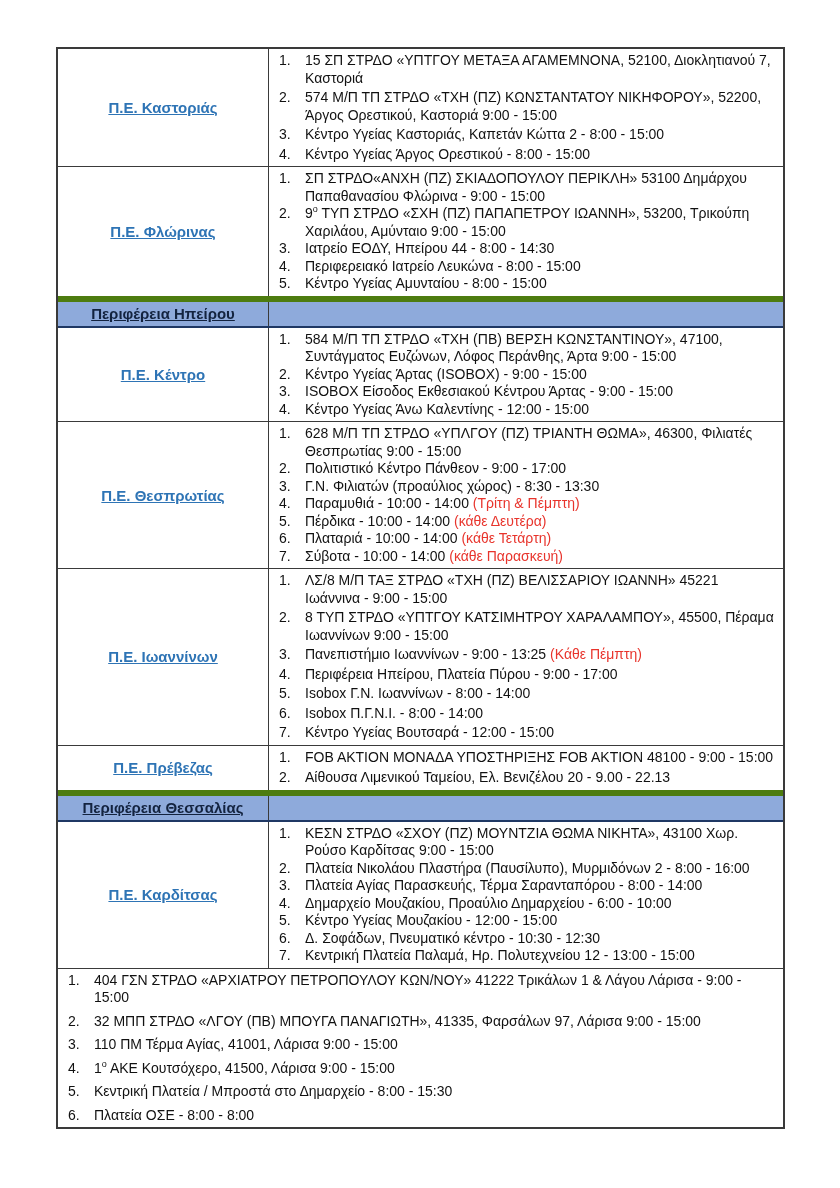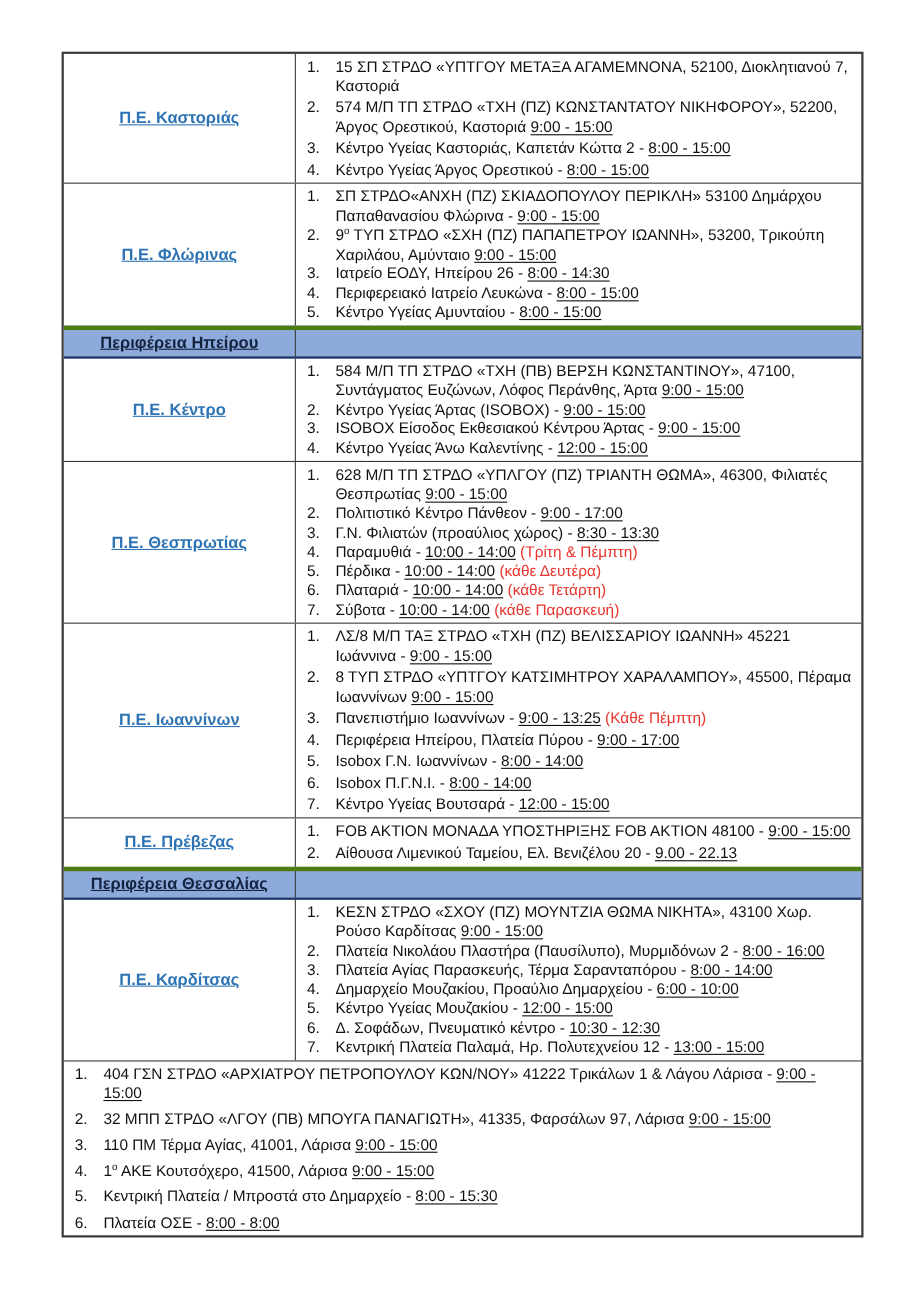--- a/index.html
+++ b/index.html
@@ -12,21 +12,21 @@
   .doc-table{
     position:absolute;left:56px;top:47px;width:729px;
     border:2px solid #3a3a3a;
     box-sizing:border-box;
     background:#fff;
   }
   .row{display:flex;box-sizing:border-box;}
   .row + .row{border-top:1px solid #3a3a3a;}
   .row.region{
     background:#8EAADB;
-    border-top:4px solid #4d7c0f;
+    border-top:6px solid #4d7c0f;
     border-bottom:2px solid #1F3864;
   }
   .row.region + .row{border-top:none;}
   .cell-left{
     width:211px;flex:0 0 211px;
     border-right:1px solid #3a3a3a;
     display:flex;align-items:center;justify-content:center;
     box-sizing:border-box;
     padding:2px 12px;
     text-align:center;
@@ -47,21 +47,21 @@
     line-height:18px;
     cursor:pointer;
   }
   .region .cell-right{padding:3px;}
   .item{
     display:flex;
     font-size:14px;line-height:17.5px;
   }
   .num{flex:0 0 26px;}
   .content{flex:1;}
-  .u{text-decoration:underline;text-underline-offset:2px;text-align:right;}
+  .u{text-underline-offset:2px;text-align:right;}
   .red{color:#E8342C;margin-top:40px;}
   .sup{vertical-align:super;font-size:9px;line-height:0;}
   
   .row-0 .item + .item{margin-top:2px;}
   .row-5 .item + .item{margin-top:2px;}
   .row-6 .item + .item{margin-top:3px;}
   .row-9 .item + .item{margin-top:6px;}
 </style>
 </head>
 <body>
@@ -98,21 +98,21 @@
         <div class="item">
           <span class="num">1.</span>
           <span class="content"><span>ΣΠ ΣΤΡΔΟ«ΑΝΧΗ (ΠΖ) ΣΚΙΑΔΟΠΟΥΛΟΥ ΠΕΡΙΚΛΗ» 53100 Δημάρχου Παπαθανασίου Φλώρινα - </span><span class="u">9:00 - 15:00</span></span>
         </div>
         <div class="item">
           <span class="num">2.</span>
           <span class="content"><span>9</span><span class="sup">ο</span><span> ΤΥΠ ΣΤΡΔΟ «ΣΧΗ (ΠΖ) ΠΑΠΑΠΕΤΡΟΥ ΙΩΑΝΝΗ», 53200, Τρικούπη Χαριλάου, Αμύνταιο </span><span class="u">9:00 - 15:00</span></span>
         </div>
         <div class="item">
           <span class="num">3.</span>
-          <span class="content"><span>Ιατρείο ΕΟΔΥ, Ηπείρου 26 - </span><span class="u">8:00 - 14:30</span></span>
+          <span class="content"><span>Ιατρείο ΕΟΔΥ, Ηπείρου 44 - </span><span class="u">8:00 - 14:30</span></span>
         </div>
         <div class="item">
           <span class="num">4.</span>
           <span class="content"><span>Περιφερειακό Ιατρείο Λευκώνα - </span><span class="u">8:00 - 15:00</span></span>
         </div>
         <div class="item">
           <span class="num">5.</span>
           <span class="content"><span>Κέντρο Υγείας Αμυνταίου - </span><span class="u">8:00 - 15:00</span></span>
         </div>
       </div>

